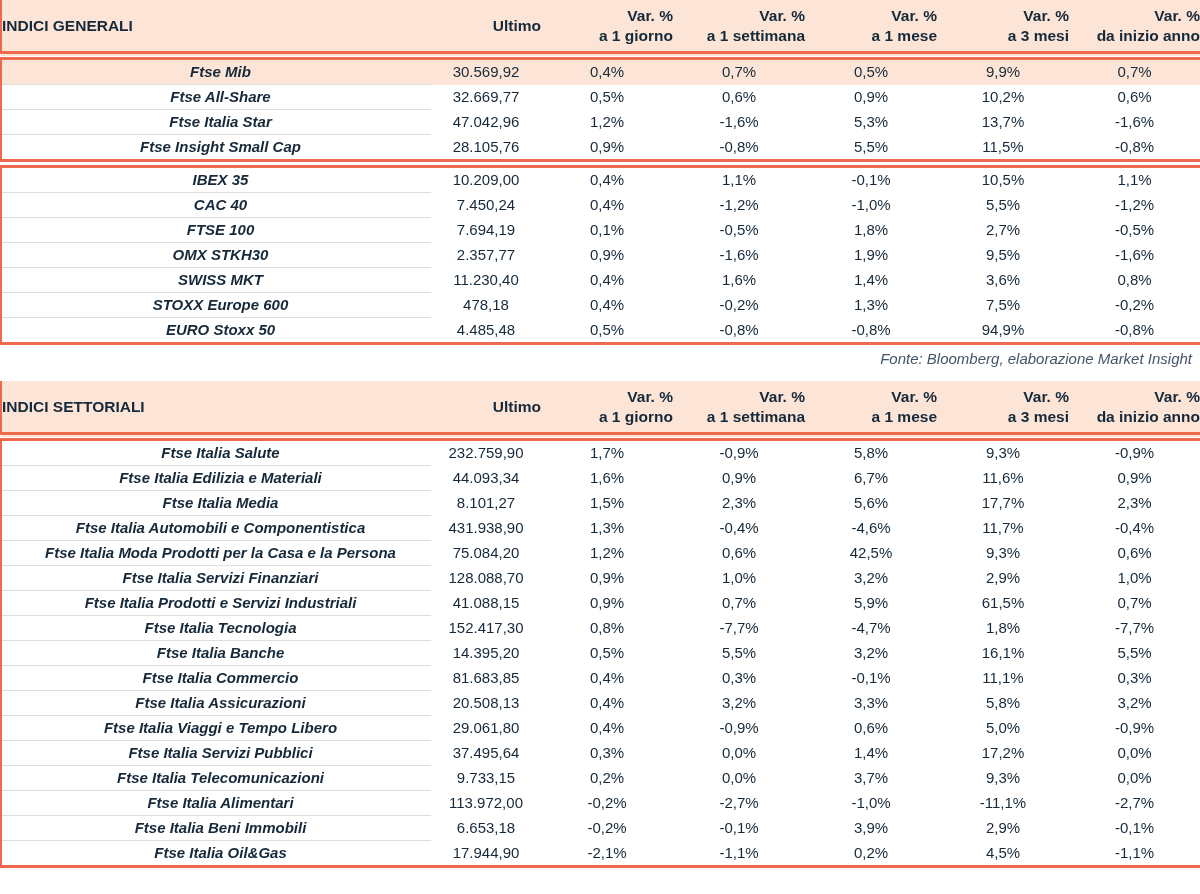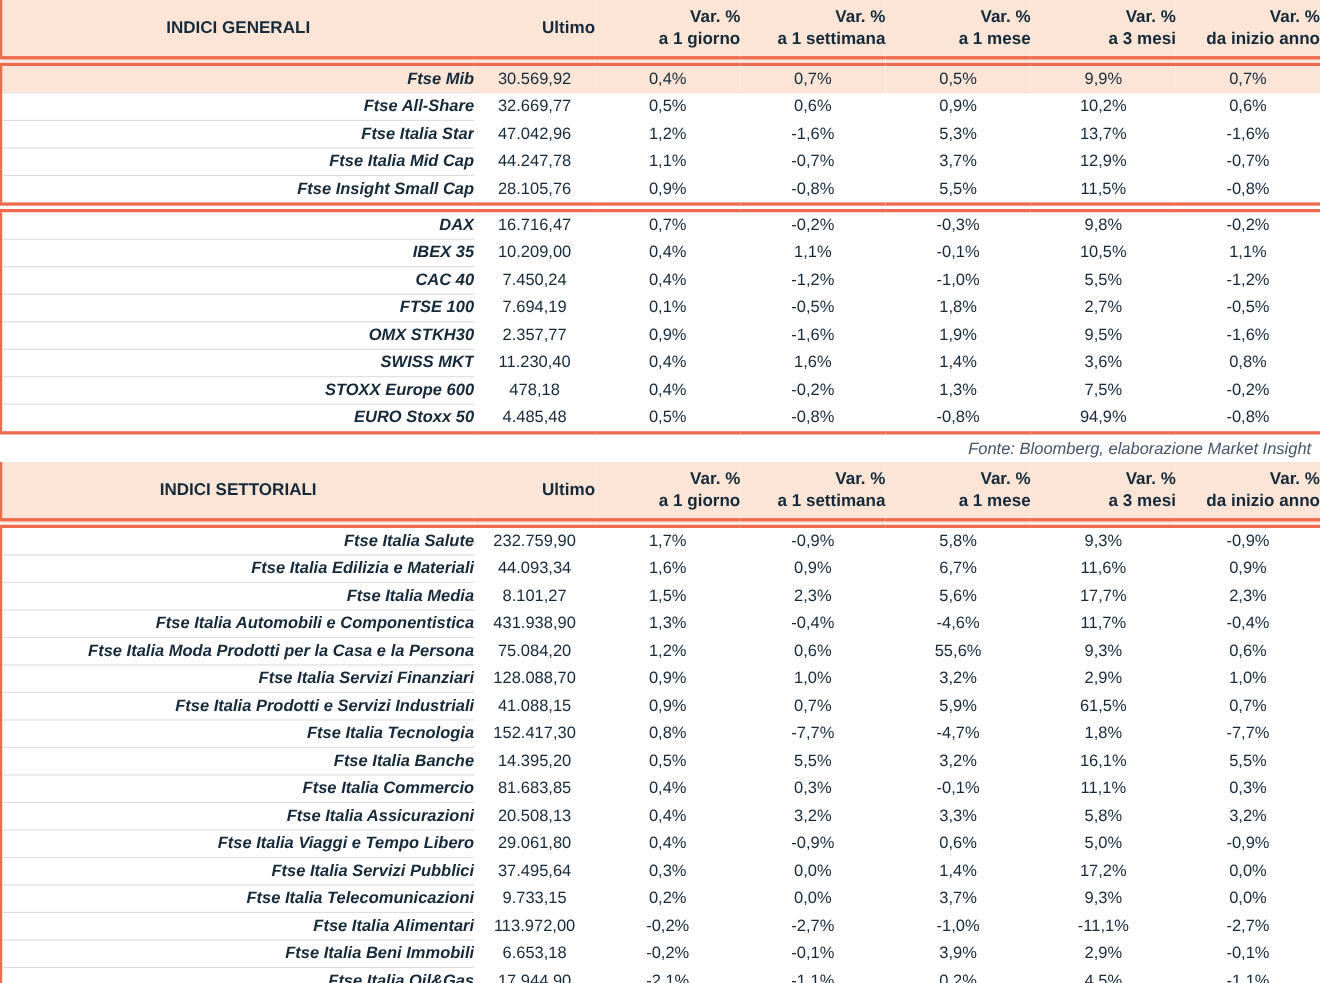--- a/index.html
+++ b/index.html
@@ -29,52 +29,52 @@
   table.idx thead th {
     background: #FCE5D6;
     border-bottom: 9px double #ED6A4F;
     font-weight: 700;
     font-size: 15.5px;
     color: #16293A;
     padding: 6px 0 5px 0;
     vertical-align: middle;
   }
   table.idx thead th .h-line { line-height: 20px; }
-  table.idx thead th.title-h { text-align: center; }
+  table.idx thead th.title-h { text-align: left; }
   table.idx thead th.ultimo-h { text-align: right; }
   table.idx thead th.var-h { text-align: right; }
 
   table.idx tbody td {
     height: 24px;
     padding: 0;
     font-size: 15px;
     line-height: 24px;
     vertical-align: middle;
     white-space: nowrap;
     overflow: hidden;
   }
   table.idx tbody td.name {
     font-weight: 700;
     font-style: italic;
-    text-align: right;
+    text-align: center;
     padding-left: 8px;
     border-bottom: 1px solid #DDDDDD;
   }
   table.idx tbody td.num { text-align: center; }
   table.idx tbody td.d1  { font-weight: 400; }
   table.idx tbody tr.highlight td { background: #FCE5D6; }
   table.idx tbody tr.group-end td { border-bottom: 9px double #ED6A4F; }
 
   .source-line {
     text-align: right;
     font-style: italic;
     font-size: 15px;
     color: #44546A;
     line-height: 22px;
-    padding: 3px 8px 0 0;
+    padding: 3px 8px 11px 0;
   }
 </style>
 </head>
 <body>
 
 <div class="sheet">
 
   <section>
     <table class="idx">
       <colgroup>
@@ -132,49 +132,31 @@
             <td class="num">0,6%</td>
           </tr>
           <tr>
             <td class="name">Ftse Italia Star</td>
             <td class="num">47.042,96</td>
             <td class="num d1">1,2%</td>
             <td class="num">-1,6%</td>
             <td class="num">5,3%</td>
             <td class="num">13,7%</td>
             <td class="num">-1,6%</td>
-          </tr>
-          <tr>
-            <td class="name">Ftse Italia Mid Cap</td>
-            <td class="num">44.247,78</td>
-            <td class="num d1">1,1%</td>
-            <td class="num">-0,7%</td>
-            <td class="num">3,7%</td>
-            <td class="num">12,9%</td>
-            <td class="num">-0,7%</td>
           </tr>
           <tr class="group-end">
             <td class="name">Ftse Insight Small Cap</td>
             <td class="num">28.105,76</td>
             <td class="num d1">0,9%</td>
             <td class="num">-0,8%</td>
             <td class="num">5,5%</td>
             <td class="num">11,5%</td>
             <td class="num">-0,8%</td>
           </tr>
           <tr>
-            <td class="name">DAX</td>
-            <td class="num">16.716,47</td>
-            <td class="num d1">0,7%</td>
-            <td class="num">-0,2%</td>
-            <td class="num">-0,3%</td>
-            <td class="num">9,8%</td>
-            <td class="num">-0,2%</td>
-          </tr>
-          <tr>
             <td class="name">IBEX 35</td>
             <td class="num">10.209,00</td>
             <td class="num d1">0,4%</td>
             <td class="num">1,1%</td>
             <td class="num">-0,1%</td>
             <td class="num">10,5%</td>
             <td class="num">1,1%</td>
           </tr>
           <tr>
             <td class="name">CAC 40</td>
@@ -307,21 +289,21 @@
             <td class="num">-0,4%</td>
             <td class="num">-4,6%</td>
             <td class="num">11,7%</td>
             <td class="num">-0,4%</td>
           </tr>
           <tr>
             <td class="name">Ftse Italia Moda Prodotti per la Casa e la Persona</td>
             <td class="num">75.084,20</td>
             <td class="num d1">1,2%</td>
             <td class="num">0,6%</td>
-            <td class="num">55,6%</td>
+            <td class="num">42,5%</td>
             <td class="num">9,3%</td>
             <td class="num">0,6%</td>
           </tr>
           <tr>
             <td class="name">Ftse Italia Servizi Finanziari</td>
             <td class="num">128.088,70</td>
             <td class="num d1">0,9%</td>
             <td class="num">1,0%</td>
             <td class="num">3,2%</td>
             <td class="num">2,9%</td>

